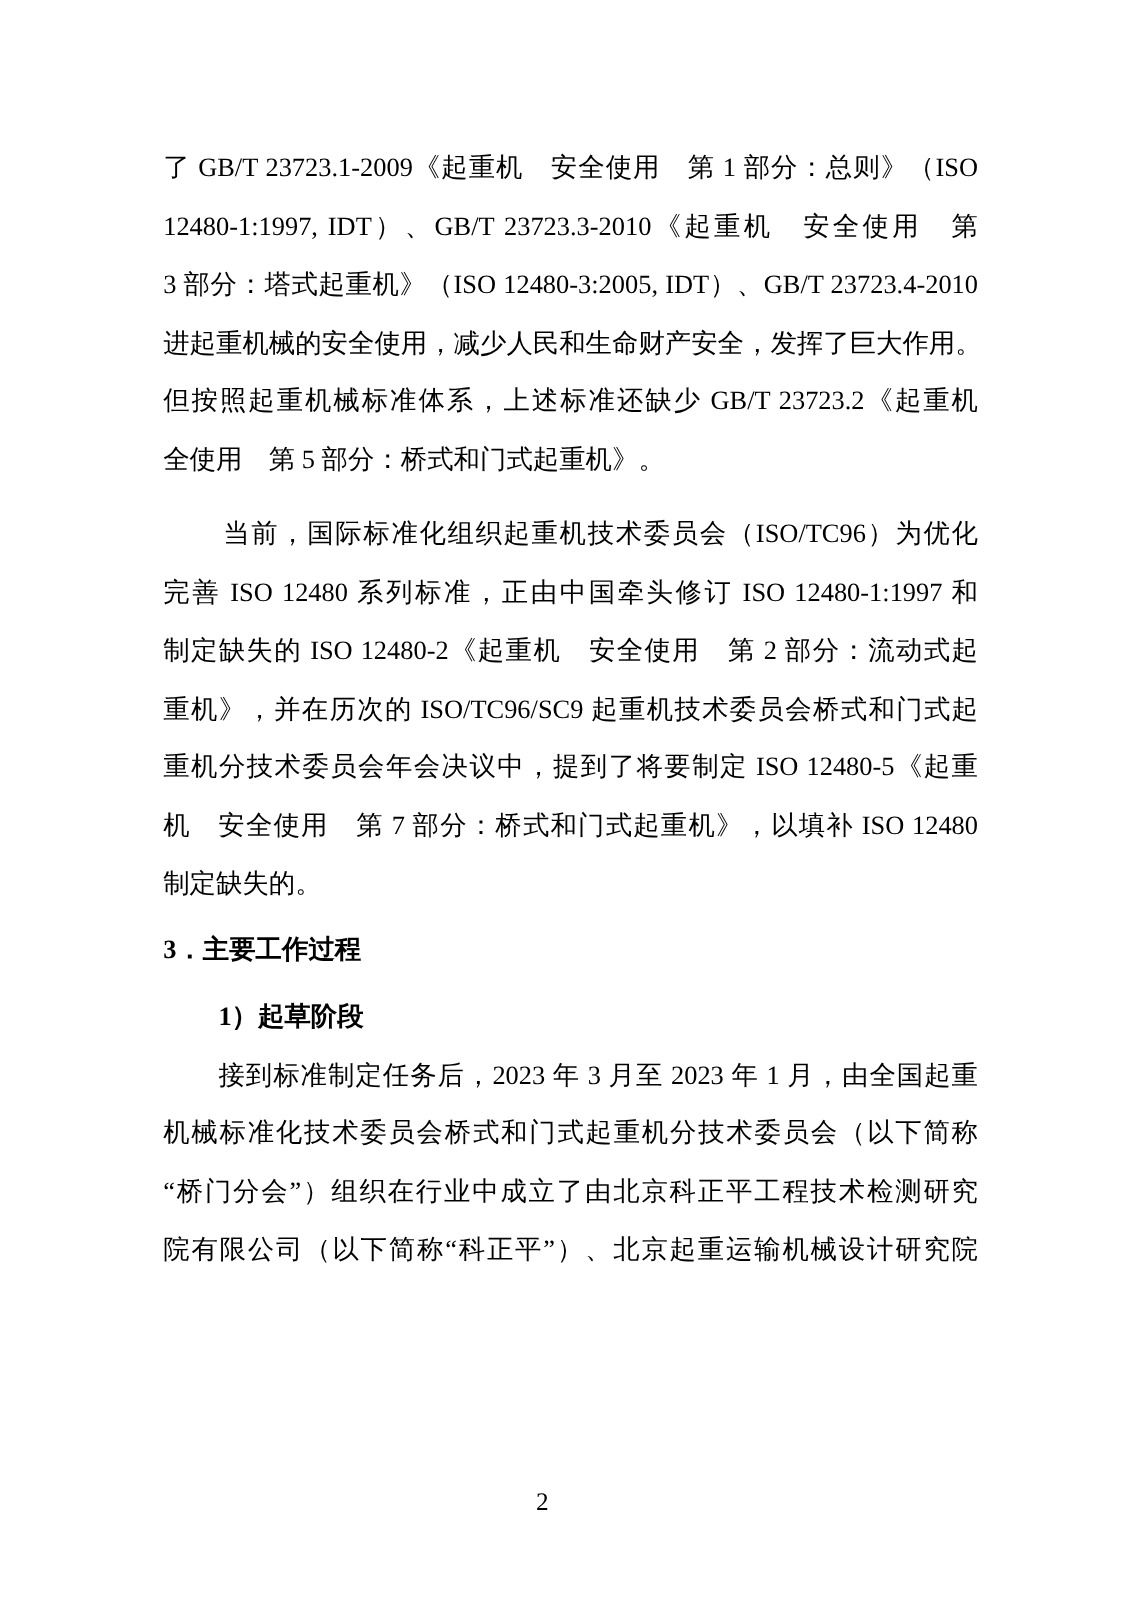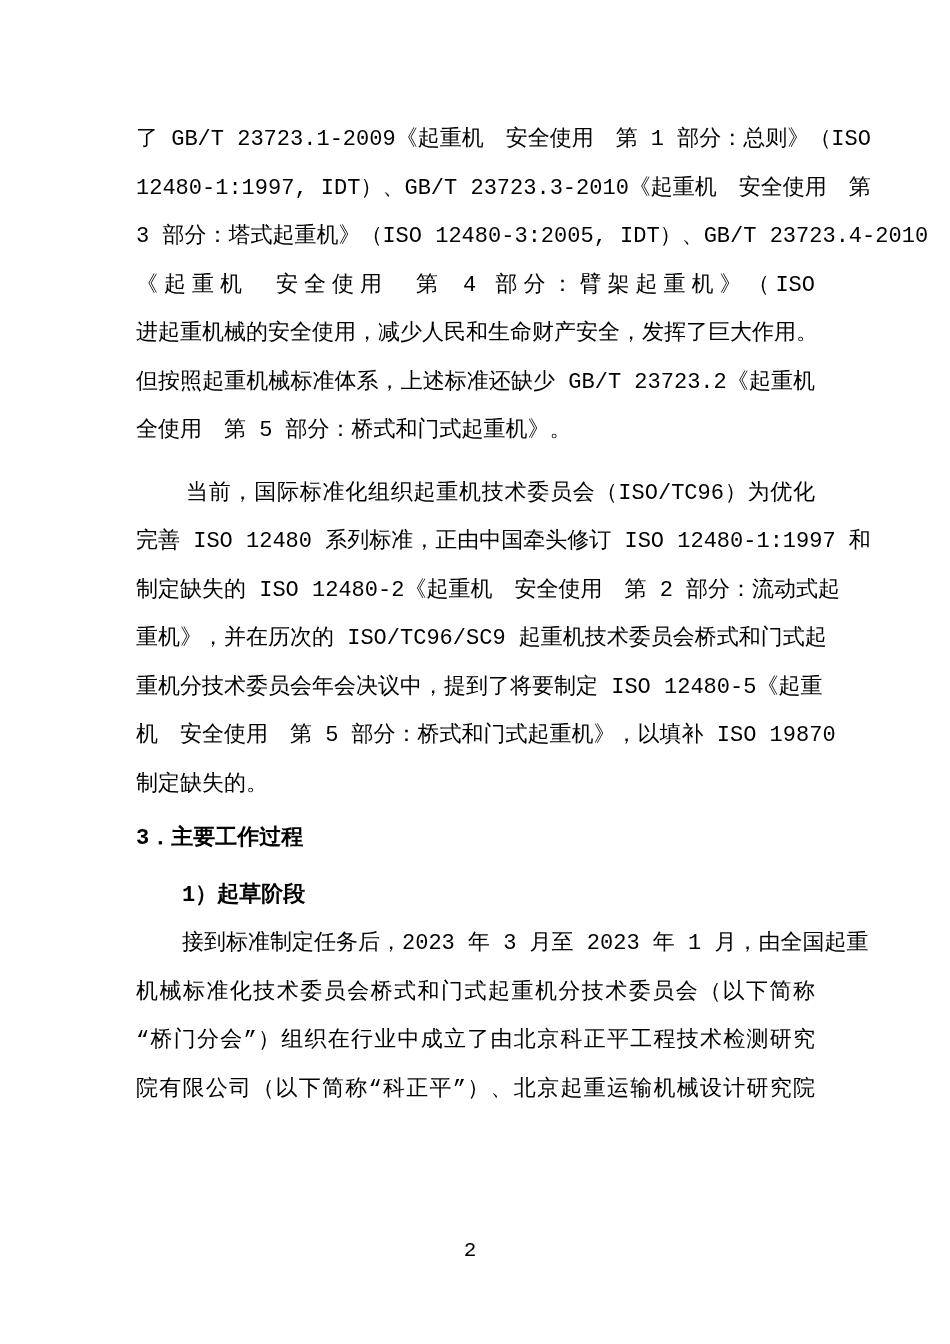--- a/index.html
+++ b/index.html
@@ -6,23 +6,22 @@
     margin: 0;
     padding: 0;
     background: #ffffff;
   }
   .page {
     position: relative;
     width: 904px;
     height: 1344px;
     background: #ffffff;
     color: #000000;
-    font-family: Liberation Mono, monospace;
+    font-family: Liberation Serif, serif;
     overflow: hidden;
-    padding-left: 36px;
   }
   .text-block {
     position: absolute;
     left: 136px;
     top: 116px;
     width: 679px;
     font-size: 22px;
     line-height: 48.5px;
   }
   
@@ -71,31 +70,30 @@
 </head>
 <body>
 
 <div class="page">
 
   <div class="text-block">
 
     <div class="ln">了 GB/T 23723.1-2009《起重机　安全使用　第 1 部分：总则》（ISO</div>
     <div class="ln">12480-1:1997, IDT）、GB/T 23723.3-2010《起重机　安全使用　第</div>
     <div class="ln">3 部分：塔式起重机》（ISO 12480-3:2005, IDT）、GB/T 23723.4-2010</div>
-    <div class="ln">《起重机　安全使用　第 4 部分：臂架起重机》（ISO</div>
     <div class="ln">进起重机械的安全使用，减少人民和生命财产安全，发挥了巨大作用。</div>
     <div class="ln">但按照起重机械标准体系，上述标准还缺少 GB/T 23723.2《起重机</div>
     <div class="ln ln-end">全使用　第 5 部分：桥式和门式起重机》。</div>
 
     <div class="ln para-gap indent-2">当前，国际标准化组织起重机技术委员会（ISO/TC96）为优化</div>
     <div class="ln">完善 ISO 12480 系列标准，正由中国牵头修订 ISO 12480-1:1997 和</div>
     <div class="ln">制定缺失的 ISO 12480-2《起重机　安全使用　第 2 部分：流动式起</div>
     <div class="ln">重机》，并在历次的 ISO/TC96/SC9 起重机技术委员会桥式和门式起</div>
     <div class="ln">重机分技术委员会年会决议中，提到了将要制定 ISO 12480-5《起重</div>
-    <div class="ln">机　安全使用　第 5 部分：桥式和门式起重机》，以填补 ISO 19870</div>
+    <div class="ln">机　安全使用　第 7 部分：桥式和门式起重机》，以填补 ISO 12480</div>
     <div class="ln ln-end">制定缺失的。</div>
 
     <div class="ln heading">3．主要工作过程</div>
 
     <div class="ln subheading">1）起草阶段</div>
 
     <div class="ln indent-15">接到标准制定任务后，2023 年 3 月至 2023 年 1 月，由全国起重</div>
     <div class="ln">机械标准化技术委员会桥式和门式起重机分技术委员会（以下简称</div>
     <div class="ln">“桥门分会”）组织在行业中成立了由北京科正平工程技术检测研究</div>
     <div class="ln">院有限公司（以下简称“科正平”）、北京起重运输机械设计研究院</div>

